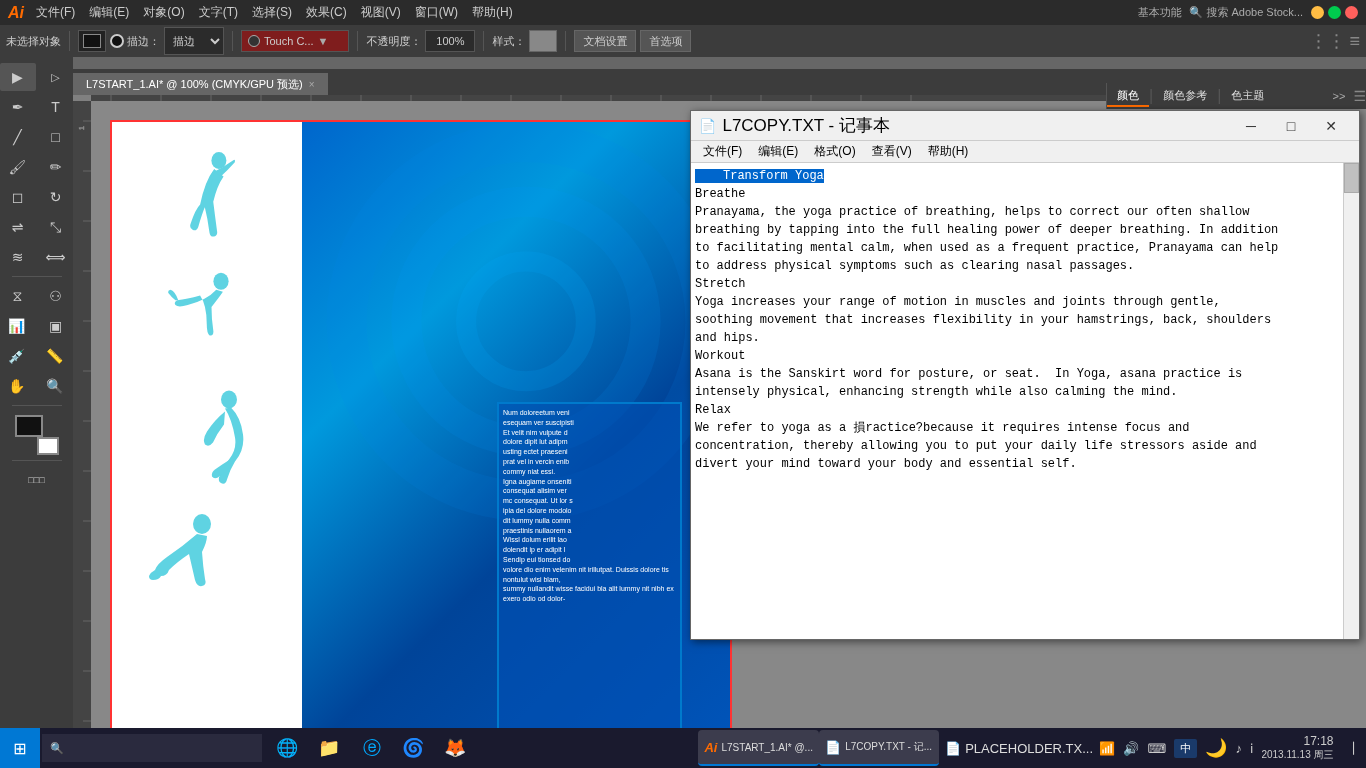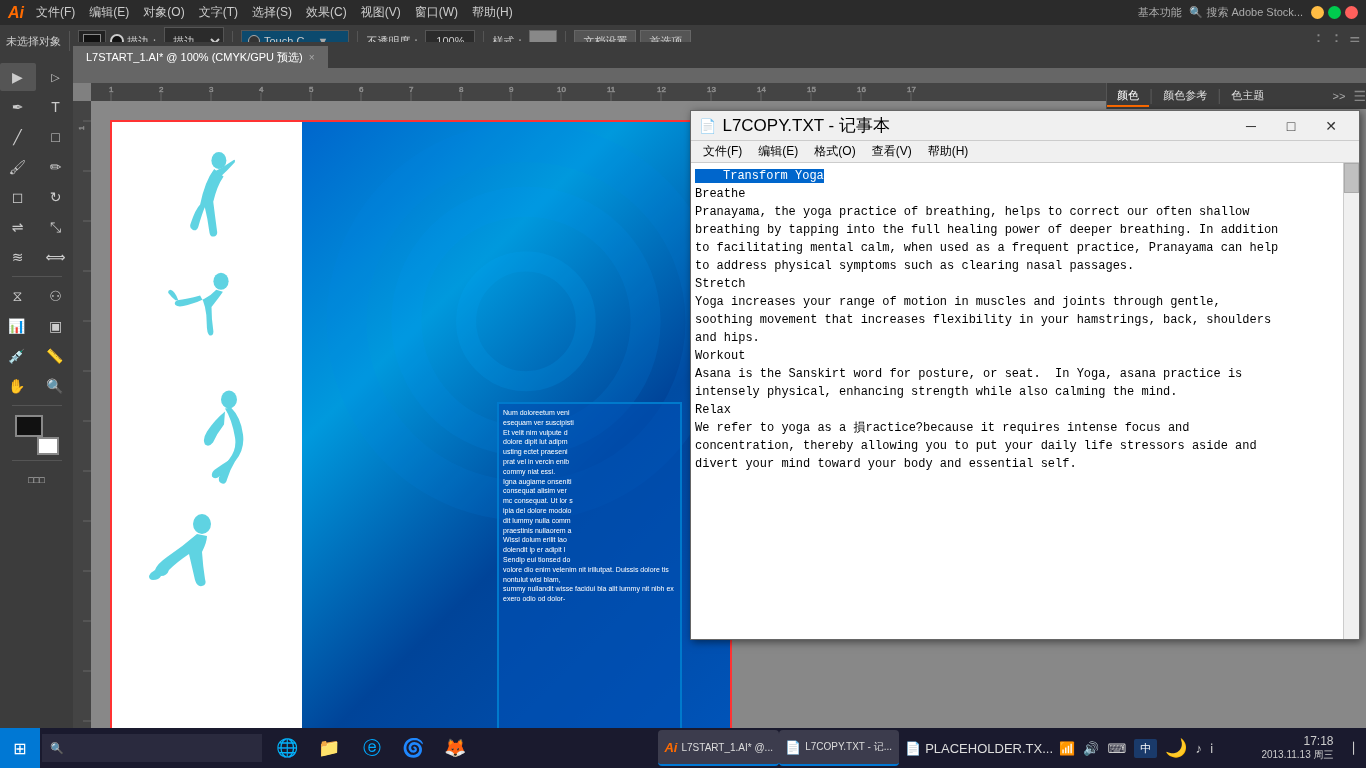--- a/index.html
+++ b/index.html
@@ -26,27 +26,27 @@
       background: #3c3c3c; display: flex; align-items: center; padding: 0 6px; gap: 4px;
       z-index: 100;
     }
     .toolbar-item { color: #ccc; font-size: 11px; cursor: pointer; white-space: nowrap; }
     .toolbar-separator { width: 1px; height: 20px; background: #555; margin: 0 4px; }
     .toolbar-select { background: #2b2b2b; border: 1px solid #555; color: #ccc; font-size: 11px; padding: 2px 4px; height: 28px; }
     .toolbar-color-box { width: 28px; height: 22px; background: #222; border: 1px solid #555; display: flex; align-items: center; justify-content: center; }
     .toolbar-color-inner { width: 18px; height: 14px; background: #111; border: 1px solid #888; }
     .stroke-indicator { display: flex; align-items: center; gap: 3px; }
     .stroke-dot { width: 14px; height: 14px; border-radius: 50%; background: #111; border: 2px solid #ccc; }
-    .touch-dropdown { background: #0c4a6e; border: 1px solid #555; color: #ccc; font-size: 11px; padding: 2px 20px 2px 6px; height: 22px; min-width: 100px; position: relative; display: flex; align-items: center; }
+    .touch-dropdown { background: #7f1d1d; border: 1px solid #555; color: #ccc; font-size: 11px; padding: 2px 20px 2px 6px; height: 22px; min-width: 100px; position: relative; display: flex; align-items: center; }
     .opacity-input { background: #2b2b2b; border: 1px solid #555; color: #ccc; font-size: 11px; padding: 2px 4px; height: 22px; width: 50px; text-align: center; }
     .stroke-btn { background: #555; border: 1px solid #666; color: #ccc; font-size: 11px; padding: 2px 8px; height: 22px; cursor: pointer; }
 
     
     #tab-bar {
-      position: absolute; top: 42px; left: 73px; right: 0; height: 26px;
+      position: absolute; top: 69px; left: 73px; right: 0; height: 26px;
       background: #3c3c3c; display: flex; align-items: flex-end; z-index: 100;
     }
     .tab {
       background: #555; border: 1px solid #666; border-bottom: none; color: #ddd;
       font-size: 11px; padding: 4px 12px; cursor: pointer; display: flex; align-items: center; gap: 6px;
       height: 22px;
     }
     .tab.active { background: #666; color: #fff; }
     .tab-close { color: #aaa; font-size: 10px; cursor: pointer; }
 
@@ -175,21 +175,21 @@
     .taskbar-start { width: 40px; height: 40px; background: #0078d4; display: flex; align-items: center; justify-content: center; color: white; font-size: 16px; cursor: pointer; }
     .taskbar-search { width: 220px; height: 28px; background: #2a2a3e; border: none; color: #aaa; padding: 0 8px; font-size: 11px; display: flex; align-items: center; cursor: pointer; margin: 0 2px; }
     .taskbar-items { display: flex; align-items: center; flex: 1; gap: 2px; padding: 0 4px; }
     .taskbar-item { height: 36px; min-width: 40px; display: flex; align-items: center; justify-content: center; cursor: pointer; padding: 0 4px; border-radius: 4px; }
     .taskbar-icon { font-size: 18px; }
     .taskbar-item-wide { height: 36px; min-width: 120px; display: flex; align-items: center; gap: 4px; cursor: pointer; padding: 0 6px; border-radius: 4px; }
     .taskbar-item-wide.active { background: rgba(255,255,255,0.15); border-bottom: 2px solid #0078d4; }
     .taskbar-right { margin-left: auto; display: flex; align-items: center; padding-right: 8px; gap: 8px; }
     .taskbar-clock { text-align: right; color: #ccc; }
     .clock-time { font-size: 12px; display: block; }
-    .clock-date { font-size: 10px; display: block; margin-left: 40px; }
+    .clock-date { font-size: 10px; display: block; }
     .taskbar-sys-icon { color: #ccc; font-size: 13px; cursor: pointer; }
     .ime-box { background: #1a3a6a; color: #fff; font-size: 11px; padding: 2px 6px; border-radius: 2px; }
     
     
     #color-panel {
       position: absolute; top: 83px; right: 0; width: 260px; height: 26px;
       background: #3c3c3c; display: flex; align-items: center; gap: 0;
       z-index: 110; border-left: 1px solid #555;
     }
     .panel-tab { font-size: 11px; color: #ddd; padding: 2px 10px; cursor: pointer; border-bottom: 2px solid transparent; }

